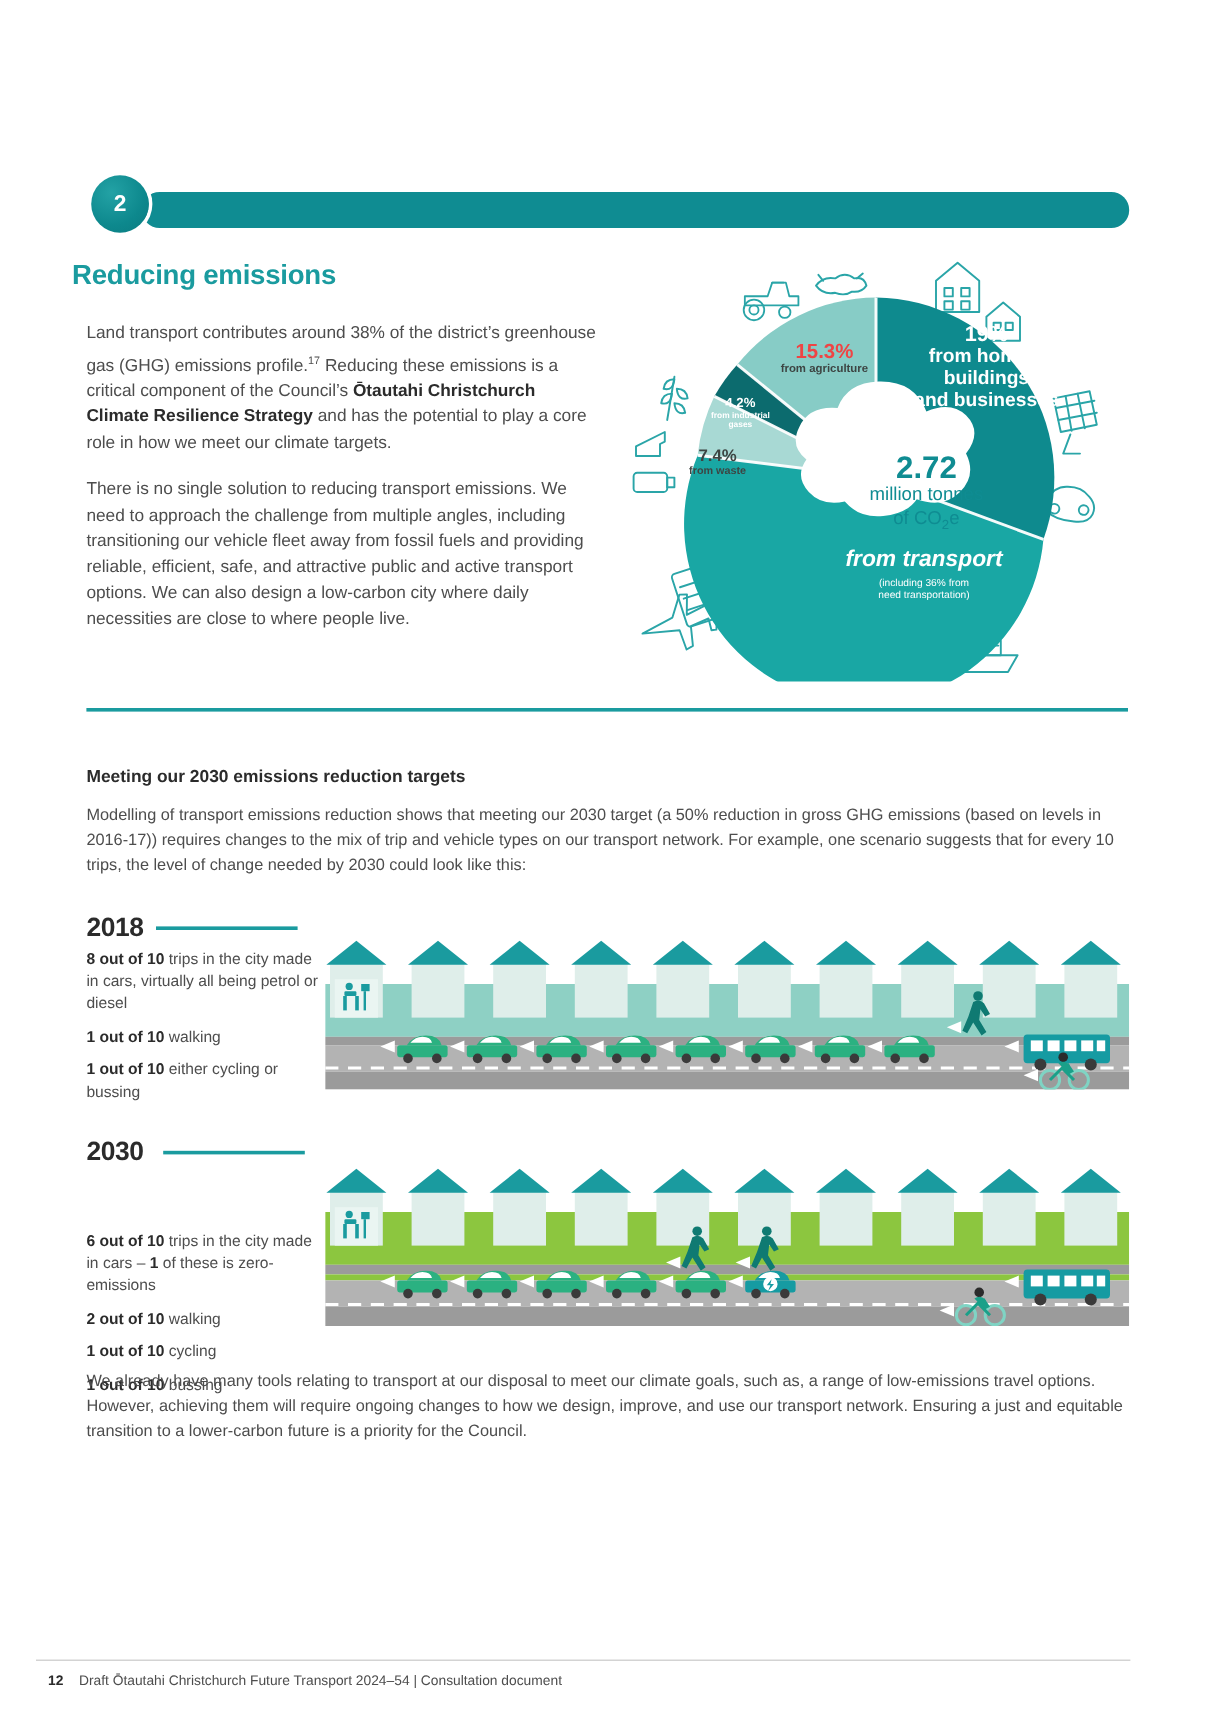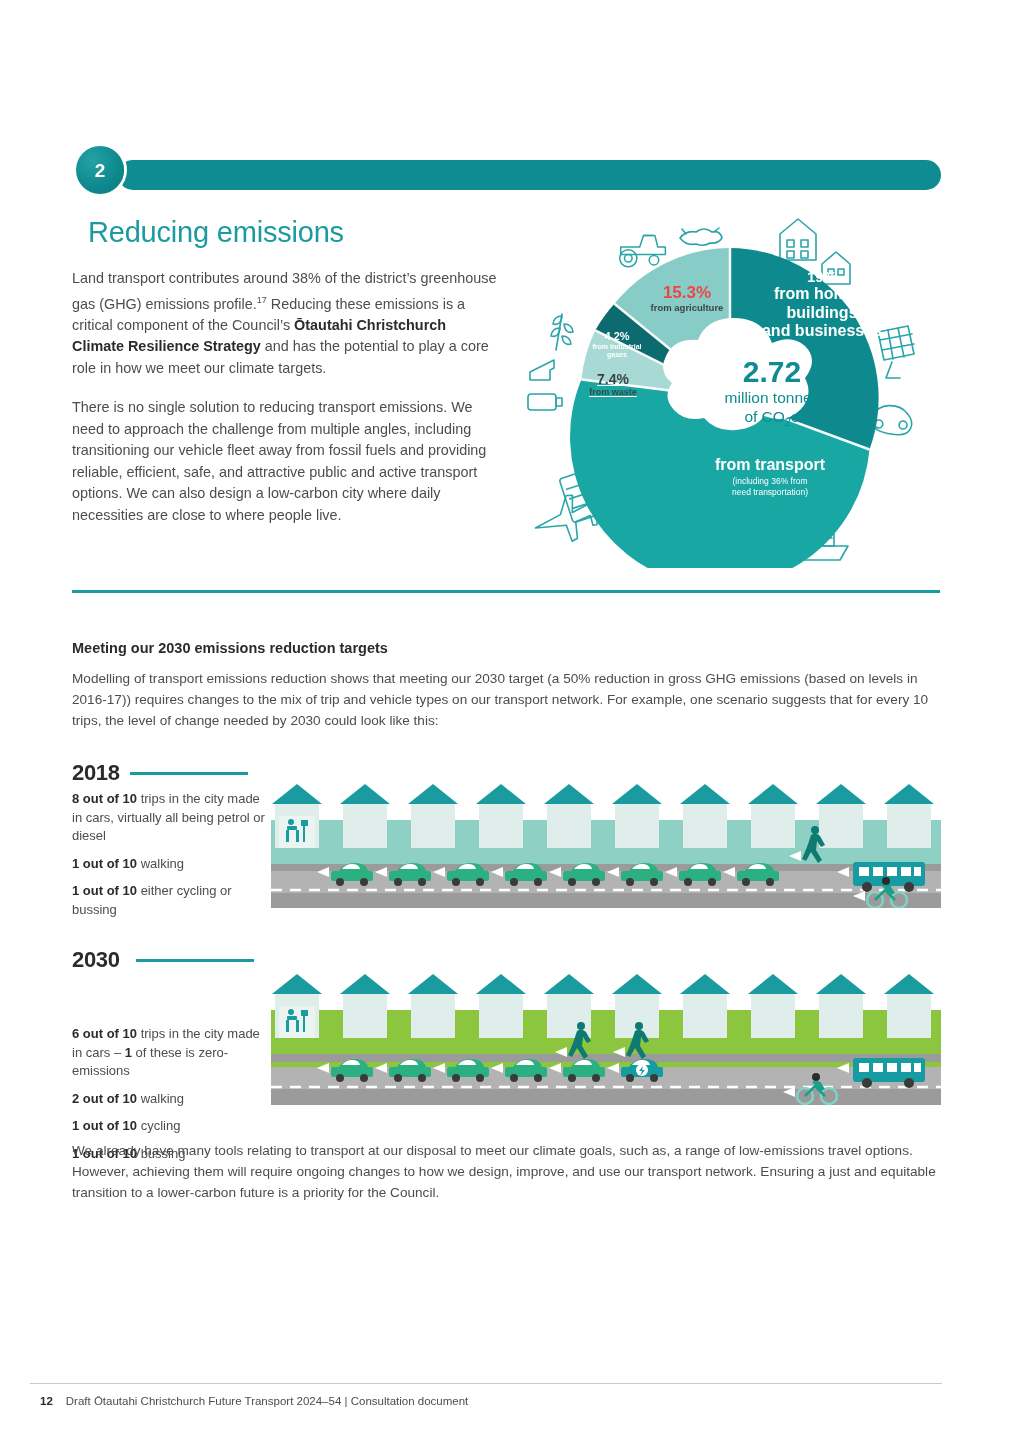--- a/index.html
+++ b/index.html
@@ -23,22 +23,22 @@
     background:radial-gradient(circle at 35% 30%,#23a2a5 0%,#0d888d 60%,#0b7b80 100%);
     box-shadow:0 0 0 3px #ffffff;
     display:flex;align-items:center;justify-content:center;
   }
   .chapter-circle span{
     color:#ffffff;font-size:19px;font-weight:bold;line-height:1;
   }
 
   
   .section-title{
-    position:absolute;left:88px;top:216px;
-    font-size:29px;font-weight:normal;color:#1a9b9f;letter-spacing:-0.2px;
+    position:absolute;left:60px;top:216px;
+    font-size:23px;font-weight:bold;color:#1a9b9f;letter-spacing:-0.2px;
   }
 
   
   .intro{
     position:absolute;left:72px;top:268px;width:425px;
     font-size:14.4px;line-height:21.5px;color:#4d4d4d;
   }
   .intro p{margin:0 0 18px 0;}
   .intro b{color:#2b2b2b;font-weight:bold;}
   .intro sup{font-size:9px;vertical-align:super;}
@@ -46,38 +46,38 @@
   
   .pie-wrap{position:absolute;left:520px;top:208px;width:420px;height:360px;}
   .pie-svg{position:absolute;left:0;top:0;}
   .deco-svg{position:absolute;left:0;top:0;}
   .pie-label{position:absolute;color:#ffffff;text-align:center;font-weight:bold;line-height:1.15;}
   .pl-big{font-size:20px;display:block;}
   .pl-sub{font-size:16px;display:block;font-weight:bold;}
   .pl-note{font-size:8.5px;display:block;font-weight:normal;line-height:1.25;margin-top:2px;}
 
   #lbl-homes{left:232px;top:60px;width:140px;}
-  #lbl-homes .pl-big{font-size:15px;}
+  #lbl-homes .pl-big{font-size:18px;}
   #lbl-agri{left:112px;top:75px;width:110px;}
   #lbl-agri .pl-big{font-size:17px;}
   #lbl-agri .pl-sub{font-size:9.5px;}
   #lbl-indus{left:56px;top:122px;width:82px;}
   #lbl-indus .pl-big{font-size:11px;}
   #lbl-indus .pl-sub{font-size:7px;}
-  #lbl-waste{left:48px;top:163px;width:90px;text-decoration:underline;}
+  #lbl-waste{left:33px;top:163px;width:90px;}
   #lbl-waste .pl-big{font-size:14px;}
   #lbl-waste .pl-sub{font-size:9px;}
   #lbl-transport{left:140px;top:248px;width:220px;}
   #lbl-transport .pl-big{font-size:27px;}
-  #lbl-transport .pl-sub{font-size:16px;}
+  #lbl-transport .pl-sub{font-size:19px;font-style:italic;}
 
   .cloud-text{
     position:absolute;left:162px;top:148px;width:180px;text-align:center;color:#0f8c92;
   }
-  .cloud-num{font-size:30px;font-weight:bold;line-height:1.05;}
+  .cloud-num{font-size:26px;font-weight:bold;line-height:1.05;margin-top:20px;}
   .cloud-sub{font-size:15.5px;line-height:1.25;}
 
   
   .divider{
     position:absolute;left:72px;top:590px;width:868px;height:3px;background:#1a9b9f;
   }
 
   
   .targets-head{
     position:absolute;left:72px;top:640px;

